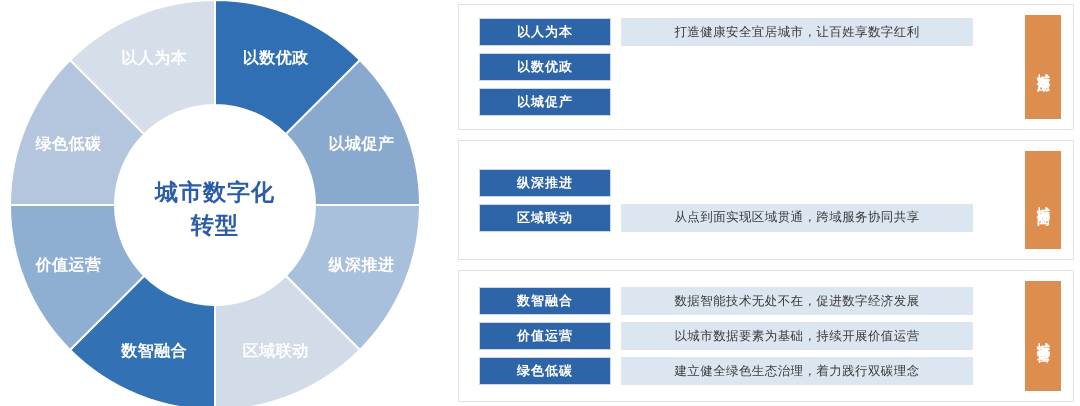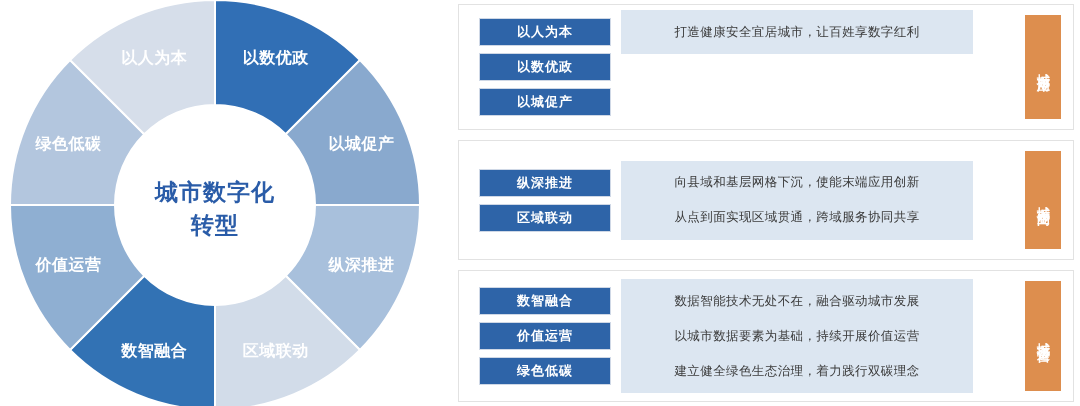--- a/index.html
+++ b/index.html
@@ -102,21 +102,21 @@
     font-size: 13px;
     font-weight: bold;
     display: flex;
     align-items: center;
     justify-content: center;
     letter-spacing: 1px;
     flex: none;
   }
   .desc {
     flex: 1;
-    height: 44px;
+    height: 28px;
     background: #DCE6F1;
     color: #3a3a3a;
     font-size: 12.5px;
     display: flex;
     align-items: center;
     justify-content: center;
     letter-spacing: 0.4px;
   }
   .side-tab {
     position: absolute;
@@ -186,36 +186,35 @@
             </div>
           </div>
           <div class="side-tab" style="height: 104px; background: rgb(221, 142, 78);">城市应用</div>
         </div>
       </div>
       <div class="panel" style="top: 140px; height: 120px;">
         <div class="panel-inner">
           <div class="rows">
             <div class="row">
               <div class="pill">纵深推进</div>
-              <div class="desc">向县域和基层网格下沉，使能末端应用创新</div>
             </div>
             <div class="row">
               <div class="pill">区域联动</div>
               <div class="desc">从点到面实现区域贯通，跨域服务协同共享</div>
             </div>
           </div>
           <div class="side-tab" style="height: 98px; background: rgb(221, 142, 78);">城市空间</div>
         </div>
       </div>
       <div class="panel" style="top: 270px; height: 132px;">
         <div class="panel-inner">
           <div class="rows">
             <div class="row">
               <div class="pill">数智融合</div>
-              <div class="desc">数据智能技术无处不在，融合驱动城市发展</div>
+              <div class="desc">数据智能技术无处不在，促进数字经济发展</div>
             </div>
             <div class="row">
               <div class="pill">价值运营</div>
               <div class="desc">以城市数据要素为基础，持续开展价值运营</div>
             </div>
             <div class="row">
               <div class="pill">绿色低碳</div>
               <div class="desc">建立健全绿色生态治理，着力践行双碳理念</div>
             </div>
           </div>

